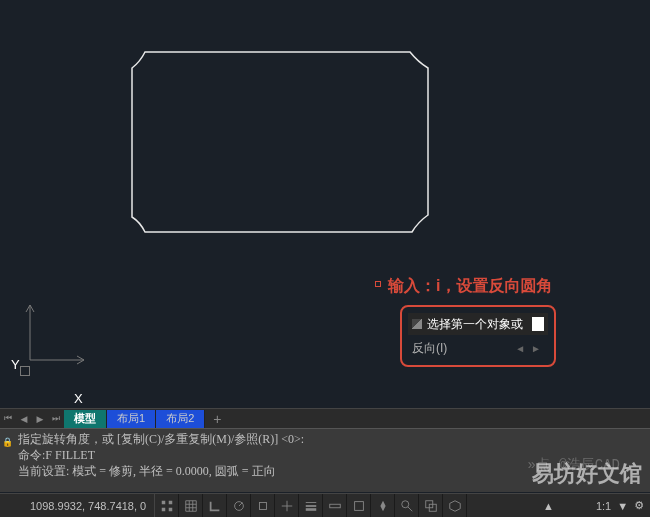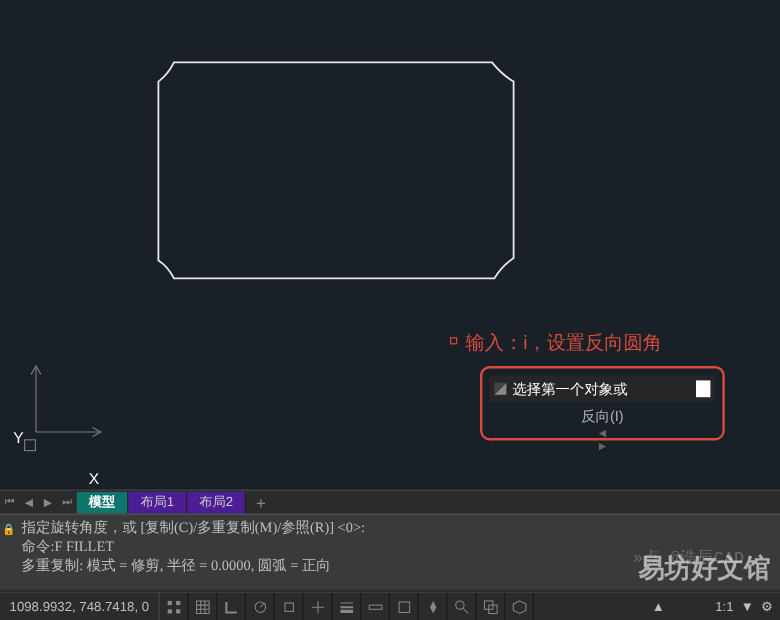--- a/index.html
+++ b/index.html
@@ -3,45 +3,45 @@
   <meta charset="utf-8">
   <style>
     * { margin: 0; padding: 0; box-sizing: border-box; }
     body { width: 650px; height: 517px; background: #1a2028; font-family: "Microsoft YaHei", sans-serif; overflow: hidden; position: relative; }
     .canvas-area { position: absolute; top: 0; left: 0; right: 0; height: 408px; background: #1a2028; }
     .rect-shape { position: absolute; top: 50px; left: 130px; }
     .ucs-icon { position: absolute; bottom: 38px; left: 22px; }
     .ucs-y { position: absolute; bottom: 36px; left: 11px; font-size: 13px; color: #fff; }
     .ucs-x { position: absolute; bottom: 2px; left: 74px; font-size: 13px; color: #fff; }
     .ucs-origin { position: absolute; bottom: 32px; left: 20px; width: 10px; height: 10px; border: 1px solid #787878; }
-    .red-annot { position: absolute; top: 276px; left: 388px; color: #d84a3a; font-size: 16px; font-weight: normal; }
+    .red-annot { position: absolute; top: 276px; left: 388px; color: #d84a3a; font-size: 16px; font-weight: bold; }
     .red-dot { position: absolute; width: 6px; height: 6px; border: 1px solid #d84a3a; top: 281px; left: 375px; }
-    .prompt-box { position: absolute; top: 305px; left: 400px; border: 2px solid #d84a3a; border-radius: 8px; padding: 6px; width: 204px; }
+    .prompt-box { position: absolute; top: 305px; left: 400px; border: 2px solid #d84a3a; border-radius: 8px; padding: 6px; width: 156px; }
     .prompt-row1 { background: #262626; display: flex; align-items: center; padding: 2px 4px; height: 22px; }
     .dynion { width: 10px; height: 10px; background: linear-gradient(135deg, #444 50%, #888 50%); margin-right: 5px; }
     .prompt-text { color: #fff; font-size: 12px; flex: 1; }
     .prompt-input { width: 12px; height: 14px; background: #fff; margin-left: 4px; }
-    .prompt-row2 { display: flex; align-items: center; padding: 2px 4px; height: 22px; margin-top: 2px; flex-direction: column; }
+    .prompt-row2 { display: flex; align-items: center; padding: 2px 4px; height: 22px; margin-top: 2px; }
     .prompt-opt { color: #b0b0b0; font-size: 12px; flex: 1; }
     .arrow-l, .arrow-r { color: #666; font-size: 10px; padding: 0 3px; }
     
     .tabs-bar { position: absolute; top: 408px; left: 0; right: 0; height: 20px; background: #2b2b2b; display: flex; align-items: center; border-top: 1px solid #444; }
     .nav-btn { width: 16px; height: 14px; display: flex; align-items: center; justify-content: center; color: #888; font-size: 9px; cursor: pointer; }
-    .tab { height: 18px; padding: 0 10px; font-size: 11px; color: #ccc; background: #4c1d95; border-right: 1px solid #222; display: flex; align-items: center; cursor: pointer; }
+    .tab { height: 18px; padding: 0 10px; font-size: 11px; color: #ccc; background: #1d4ed8; border-right: 1px solid #222; display: flex; align-items: center; cursor: pointer; }
     .tab.active { background: #0f766e; color: #fff; font-weight: bold; }
     .tab-add { color: #888; font-size: 14px; padding: 0 8px; cursor: pointer; }
     
     .cmd-area { position: absolute; top: 428px; left: 0; right: 0; height: 64px; background: #3a3a3a; border-top: 1px solid #555; padding: 2px 4px; }
     .cmd-left { position: absolute; left: 2px; top: 2px; bottom: 2px; width: 12px; }
     .cmd-lock { color: #888; font-size: 9px; }
     .cmd-lines { margin-left: 14px; font-family: Liberation Serif, serif; }
     .cmd-line { color: #bfbfbf; font-size: 12px; line-height: 16px; white-space: nowrap; overflow: hidden; }
     
     .status-bar { position: absolute; bottom: 0; left: 0; right: 0; height: 24px; background: #2b2b2b; display: flex; align-items: center; border-top: 1px solid #444; }
-    .coords { color: #bfbfbf; font-size: 11px; padding: 0 8px; border-right: 1px solid #444; height: 100%; display: flex; align-items: center; }
+    .coords { color: #bfbfbf; font-size: 11px; padding: 0 8px; border-right: 1px solid #444; height: 100%; display: flex; align-items: center; margin-left: 22px; }
     .status-btns { display: flex; height: 100%; flex: 1; }
     .sbtn { width: 24px; height: 100%; display: flex; align-items: center; justify-content: center; border-right: 1px solid #1a1a1a; color: #888; cursor: pointer; }
     .sbtn svg { width: 14px; height: 14px; }
     .status-right { position: absolute; right: 6px; display: flex; align-items: center; gap: 6px; color: #bfbfbf; font-size: 11px; }
     .scale-text { color: #bfbfbf; margin-left: 36px; }
     
     .watermark { position: absolute; right: 8px; bottom: 28px; color: rgba(255,255,255,0.6); font-size: 22px; font-weight: bold; }
     .watermark2 { position: absolute; right: 30px; bottom: 43px; color: rgba(180,180,180,0.4); font-size: 14px; font-family: Liberation Mono, monospace; }
   </style>
 </head>
@@ -90,21 +90,21 @@
   <div class="tab-add">+</div>
 </div>
 
 <div class="cmd-area">
   <div class="cmd-left">
     <span class="cmd-lock">🔒</span>
   </div>
   <div class="cmd-lines">
     <div class="cmd-line">指定旋转角度，或 [复制(C)/多重复制(M)/参照(R)] &lt;0&gt;:</div>
     <div class="cmd-line">命令:F FILLET</div>
-    <div class="cmd-line">多重复制: 模式 = 修剪, 半径 = 0.0000, 圆弧 = 正向</div>
+    <div class="cmd-line">当前设置: 模式 = 修剪, 半径 = 0.0000, 圆弧 = 正向</div>
   </div>
 </div>
 
 <div class="status-bar">
   <div class="coords">1098.9932, 748.7418, 0</div>
   <div class="status-btns">
     <div class="sbtn">
         <svg viewBox="0 0 16 16">
           <rect x="2" y="2" width="4" height="4" fill="#888"></rect>
           <rect x="10" y="2" width="4" height="4" fill="#888"></rect>

